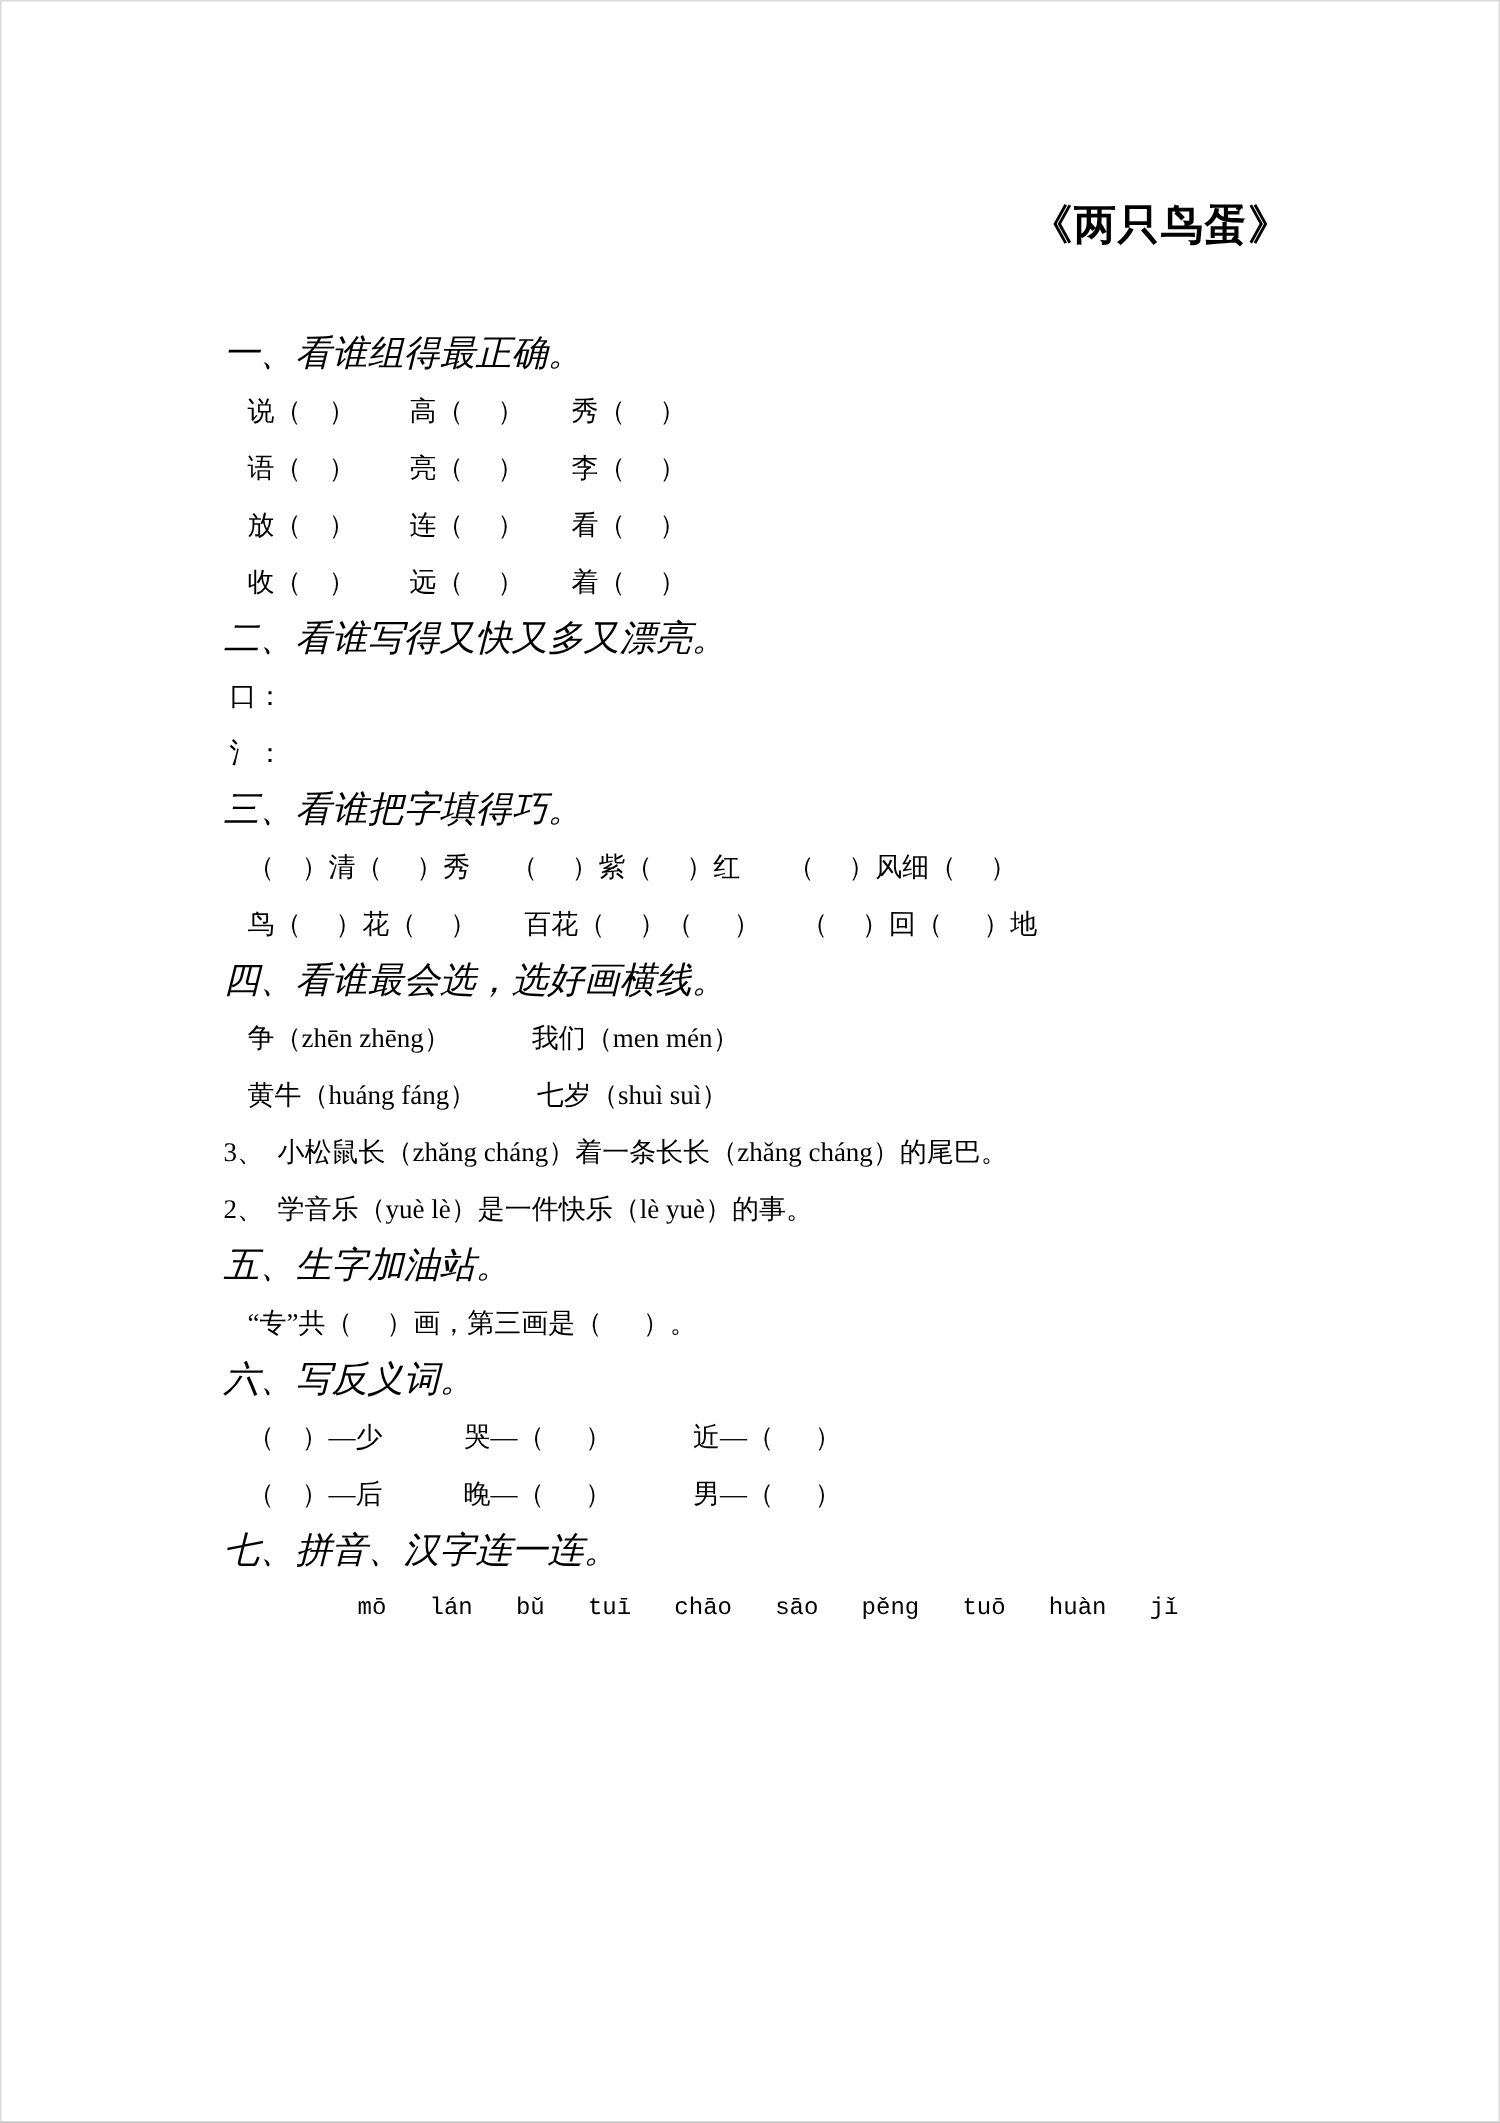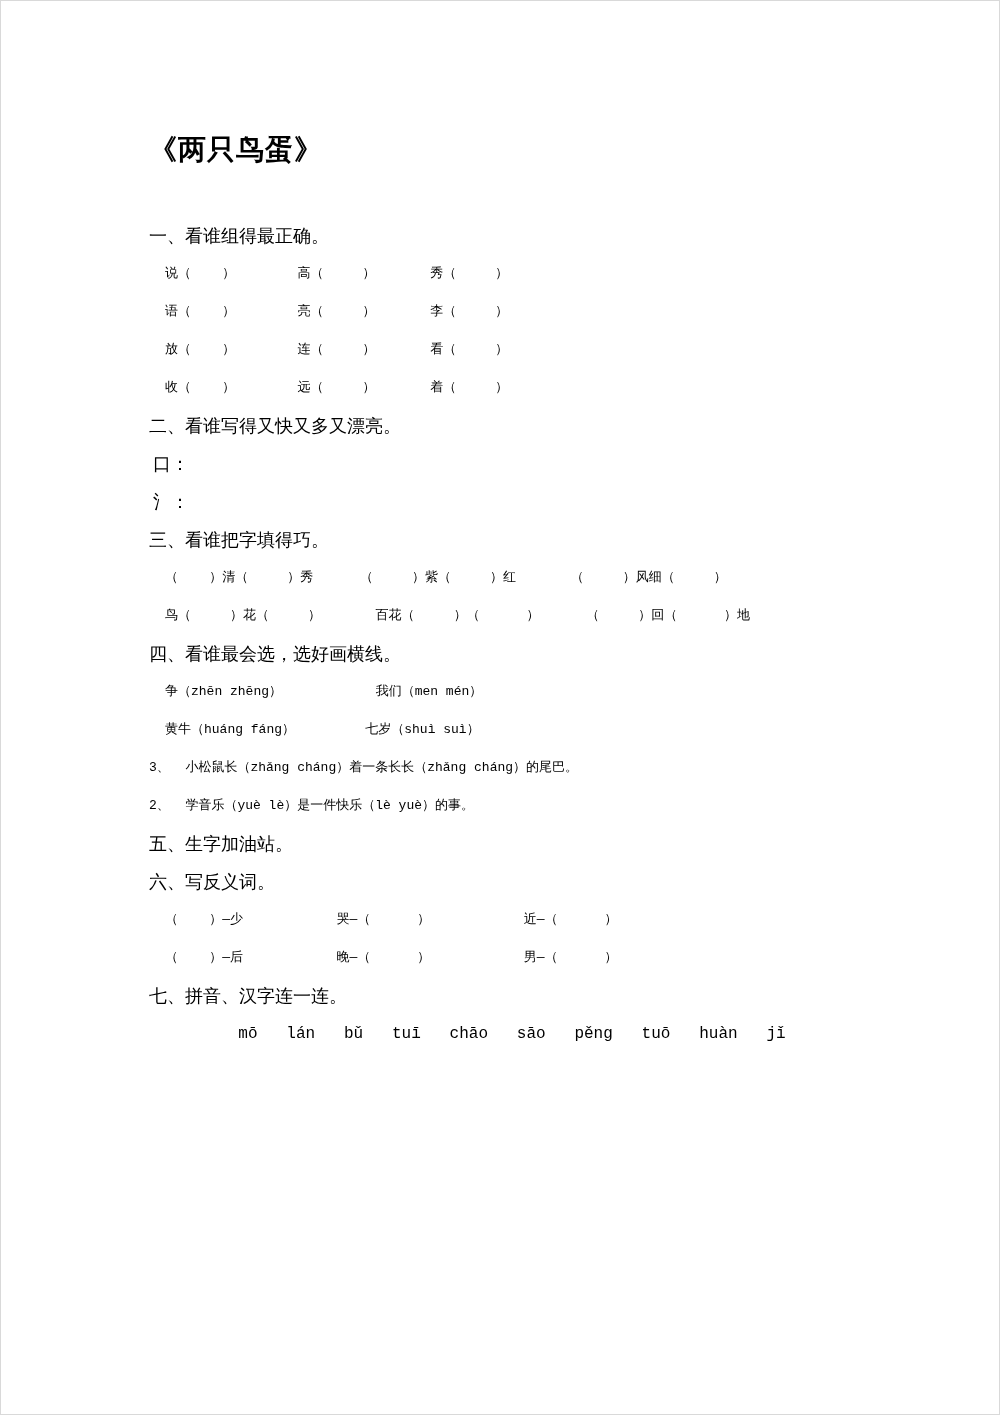--- a/index.html
+++ b/index.html
@@ -19,39 +19,39 @@
     color: #000000;
     overflow: hidden;
   }
   .content {
     position: absolute;
     left: 148px;
     top: 0;
     width: 712px;
   }
   .doc-title {
-    text-align: left;
+    text-align: right;
     font-size: 28px;
     font-weight: bold;
     margin-top: 130px;
     margin-bottom: 0;
     letter-spacing: 1px;
     font-family: "Liberation Serif", "DejaVu Serif", serif;
   }
   .section-head {
-    font-size: 18px;
+    font-size: 24px;
     margin-top: 0;
     line-height: 38px;
     white-space: pre;
+    font-style: italic;
   }
   .line {
-    font-size: 13px;
+    font-size: 18px;
     line-height: 38px;
     white-space: pre;
-    font-family: Liberation Mono, monospace;
   }
   .indent {
     padding-left: 16px;
   }
   .pinyin-row {
     font-family: "Liberation Mono", "DejaVu Sans Mono", monospace;
     font-size: 16px;
     line-height: 38px;
     white-space: pre;
     letter-spacing: 0px;
@@ -93,20 +93,21 @@
     <div class="line indent mixed">（    ）清（     ）秀      （     ）紫（     ）红       （     ）风细（     ）</div>
     <div class="line indent mixed">鸟（     ）花（     ）       百花（     ）（      ）      （     ）回（      ）地</div>
 
     <div class="section-head">四、看谁最会选，选好画横线。</div>
     <div class="line indent">争（zhēn zhēng）            我们（men mén）</div>
     <div class="line indent">黄牛（huáng fáng）         七岁（shuì suì）</div>
     <div class="line">3、  小松鼠长（zhǎng cháng）着一条长长（zhǎng cháng）的尾巴。</div>
     <div class="line">2、  学音乐（yuè lè）是一件快乐（lè yuè）的事。</div>
 
     <div class="section-head">五、生字加油站。</div>
+    <div class="line indent">“专”共（     ）画，第三画是（      ）。</div>
 
     <div class="section-head">六、写反义词。</div>
     <div class="line indent">（    ）—少            哭—（      ）            近—（      ）</div>
     <div class="line indent">（    ）—后            晚—（      ）            男—（      ）</div>
 
     <div class="section-head">七、拼音、汉字连一连。</div>
     <div class="pinyin-row">mō   lán   bǔ   tuī   chāo   sāo   pěng   tuō   huàn   jǐ</div>
 
   </div>
 </div>

